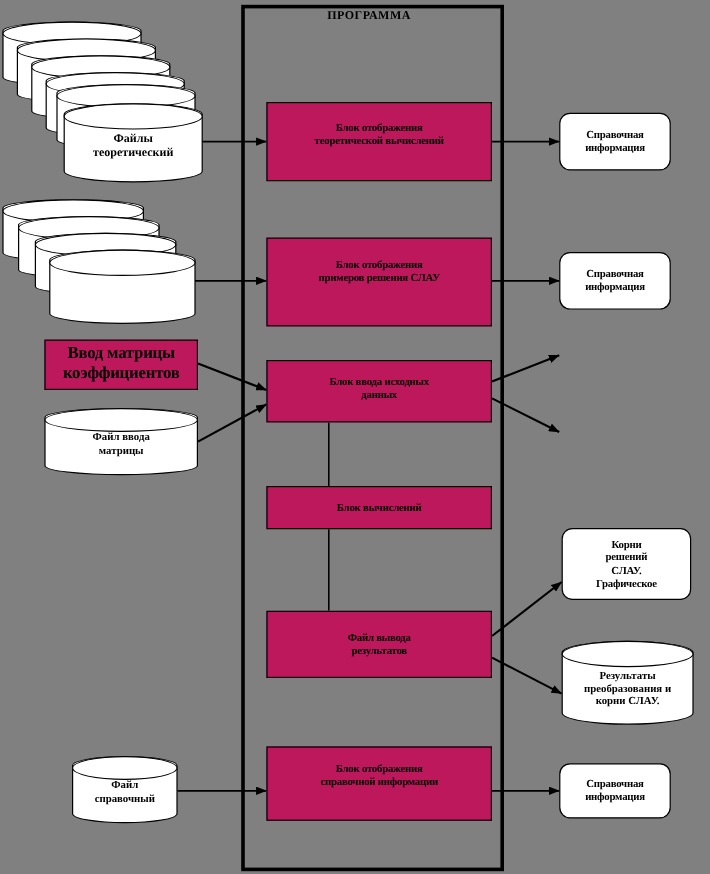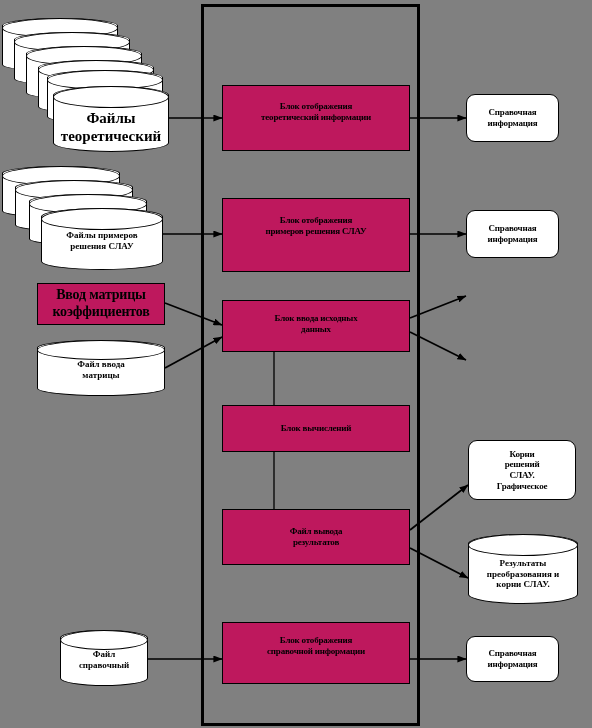--- a/index.html
+++ b/index.html
@@ -75,20 +75,21 @@
   }
 
   .stack{position:absolute;}
 </style>
 </head>
 <body>
 
 <div class="canvas">
 
   <div class="frame" style="left:201px;top:4px;width:213px;height:716px;"></div>
+  <div class="frame-title" style="left:201px;top:8px;width:213px;font-size:10px;">ПРОГРАММА</div>
 
   <svg class="layer" viewBox="0 0 592 728">
     <defs>
       <marker id="ah" markerWidth="9" markerHeight="7" refX="8.6" refY="3.5" orient="auto" markerUnits="userSpaceOnUse">
         <polygon points="0,0 9,3.5 0,7" fill="#000"></polygon>
       </marker>
     </defs>
 
     <line x1="168" y1="118" x2="222" y2="118" stroke="#000" stroke-width="1.4" marker-end="url(#ah)"></line>
 
@@ -135,21 +136,21 @@
       <div class="body"></div>
         <div class="top" style="height:20px;"></div>
     </div>
     <div class="cyl" style="left:45px;top:52px;width:116px;height:54px;">
       <div class="body"></div>
         <div class="top" style="height:20px;"></div>
     </div>
     <div class="cyl" style="left:51px;top:68px;width:116px;height:66px;">
       <div class="body"></div>
       <div class="top" style="height:22px;"></div>
-      <div class="cyltext" style="top:24px;font-size:15px;">
+      <div class="cyltext" style="top:24px;font-size:10px;">
         <div>Файлы</div>
         <div>теоретический</div>
       </div>
     </div>
   </div>
 
   <div class="stack" style="left:2px;top:166px;width:170px;height:110px;">
     <div class="cyl" style="left:0px;top:0px;width:118px;height:52px;">
       <div class="body"></div>
         <div class="top" style="height:20px;"></div>
@@ -158,24 +159,20 @@
       <div class="body"></div>
         <div class="top" style="height:20px;"></div>
     </div>
     <div class="cyl" style="left:27px;top:28px;width:118px;height:52px;">
       <div class="body"></div>
         <div class="top" style="height:20px;"></div>
     </div>
     <div class="cyl" style="left:39px;top:42px;width:122px;height:62px;">
       <div class="body"></div>
       <div class="top" style="height:22px;"></div>
-      <div class="cyltext" style="top:22px;font-size:9px;">
-        <div>Файлы примеров</div>
-        <div>решения СЛАУ</div>
-      </div>
     </div>
   </div>
 
   <div class="node rect" style="left:37px;top:283px;width:128px;height:42px;">
     <div class="lbl" style="font-size:14px;">
       <div>Ввод матрицы</div>
       <div>коэффициентов</div>
     </div>
   </div>
 
@@ -193,39 +190,39 @@
     <div class="top" style="height:20px;"></div>
     <div class="cyltext" style="top:19px;font-size:9px;">
       <div>Файл ввода</div>
       <div>матрицы</div>
     </div>
   </div>
 
   <div class="node rect" style="left:222px;top:85px;width:188px;height:66px;">
     <div class="lbl" style="font-size:9px;margin-bottom:12px;">
       <div>Блок отображения</div>
-      <div>теоретический информации</div>
+      <div>теоретической вычислений</div>
     </div>
   </div>
 
   <div class="node rect" style="left:222px;top:198px;width:188px;height:74px;">
     <div class="lbl" style="font-size:9px;margin-bottom:18px;">
       <div>Блок отображения</div>
       <div>примеров решения СЛАУ</div>
     </div>
   </div>
 
   <div class="node rect" style="left:222px;top:300px;width:188px;height:52px;">
     <div class="lbl" style="font-size:9px;margin-bottom:5px;">
       <div>Блок ввода исходных</div>
       <div>данных</div>
     </div>
   </div>
 
-  <div class="node rect" style="left:222px;top:405px;width:188px;height:47px;">
+  <div class="node rect" style="left:222px;top:405px;width:188px;height:36px;">
     <div class="lbl" style="font-size:9px;">
       <div>Блок вычислений</div>
     </div>
   </div>
 
   <div class="node rect" style="left:222px;top:509px;width:188px;height:56px;">
     <div class="lbl" style="font-size:9px;">
       <div>Файл вывода</div>
       <div>результатов</div>
     </div>

